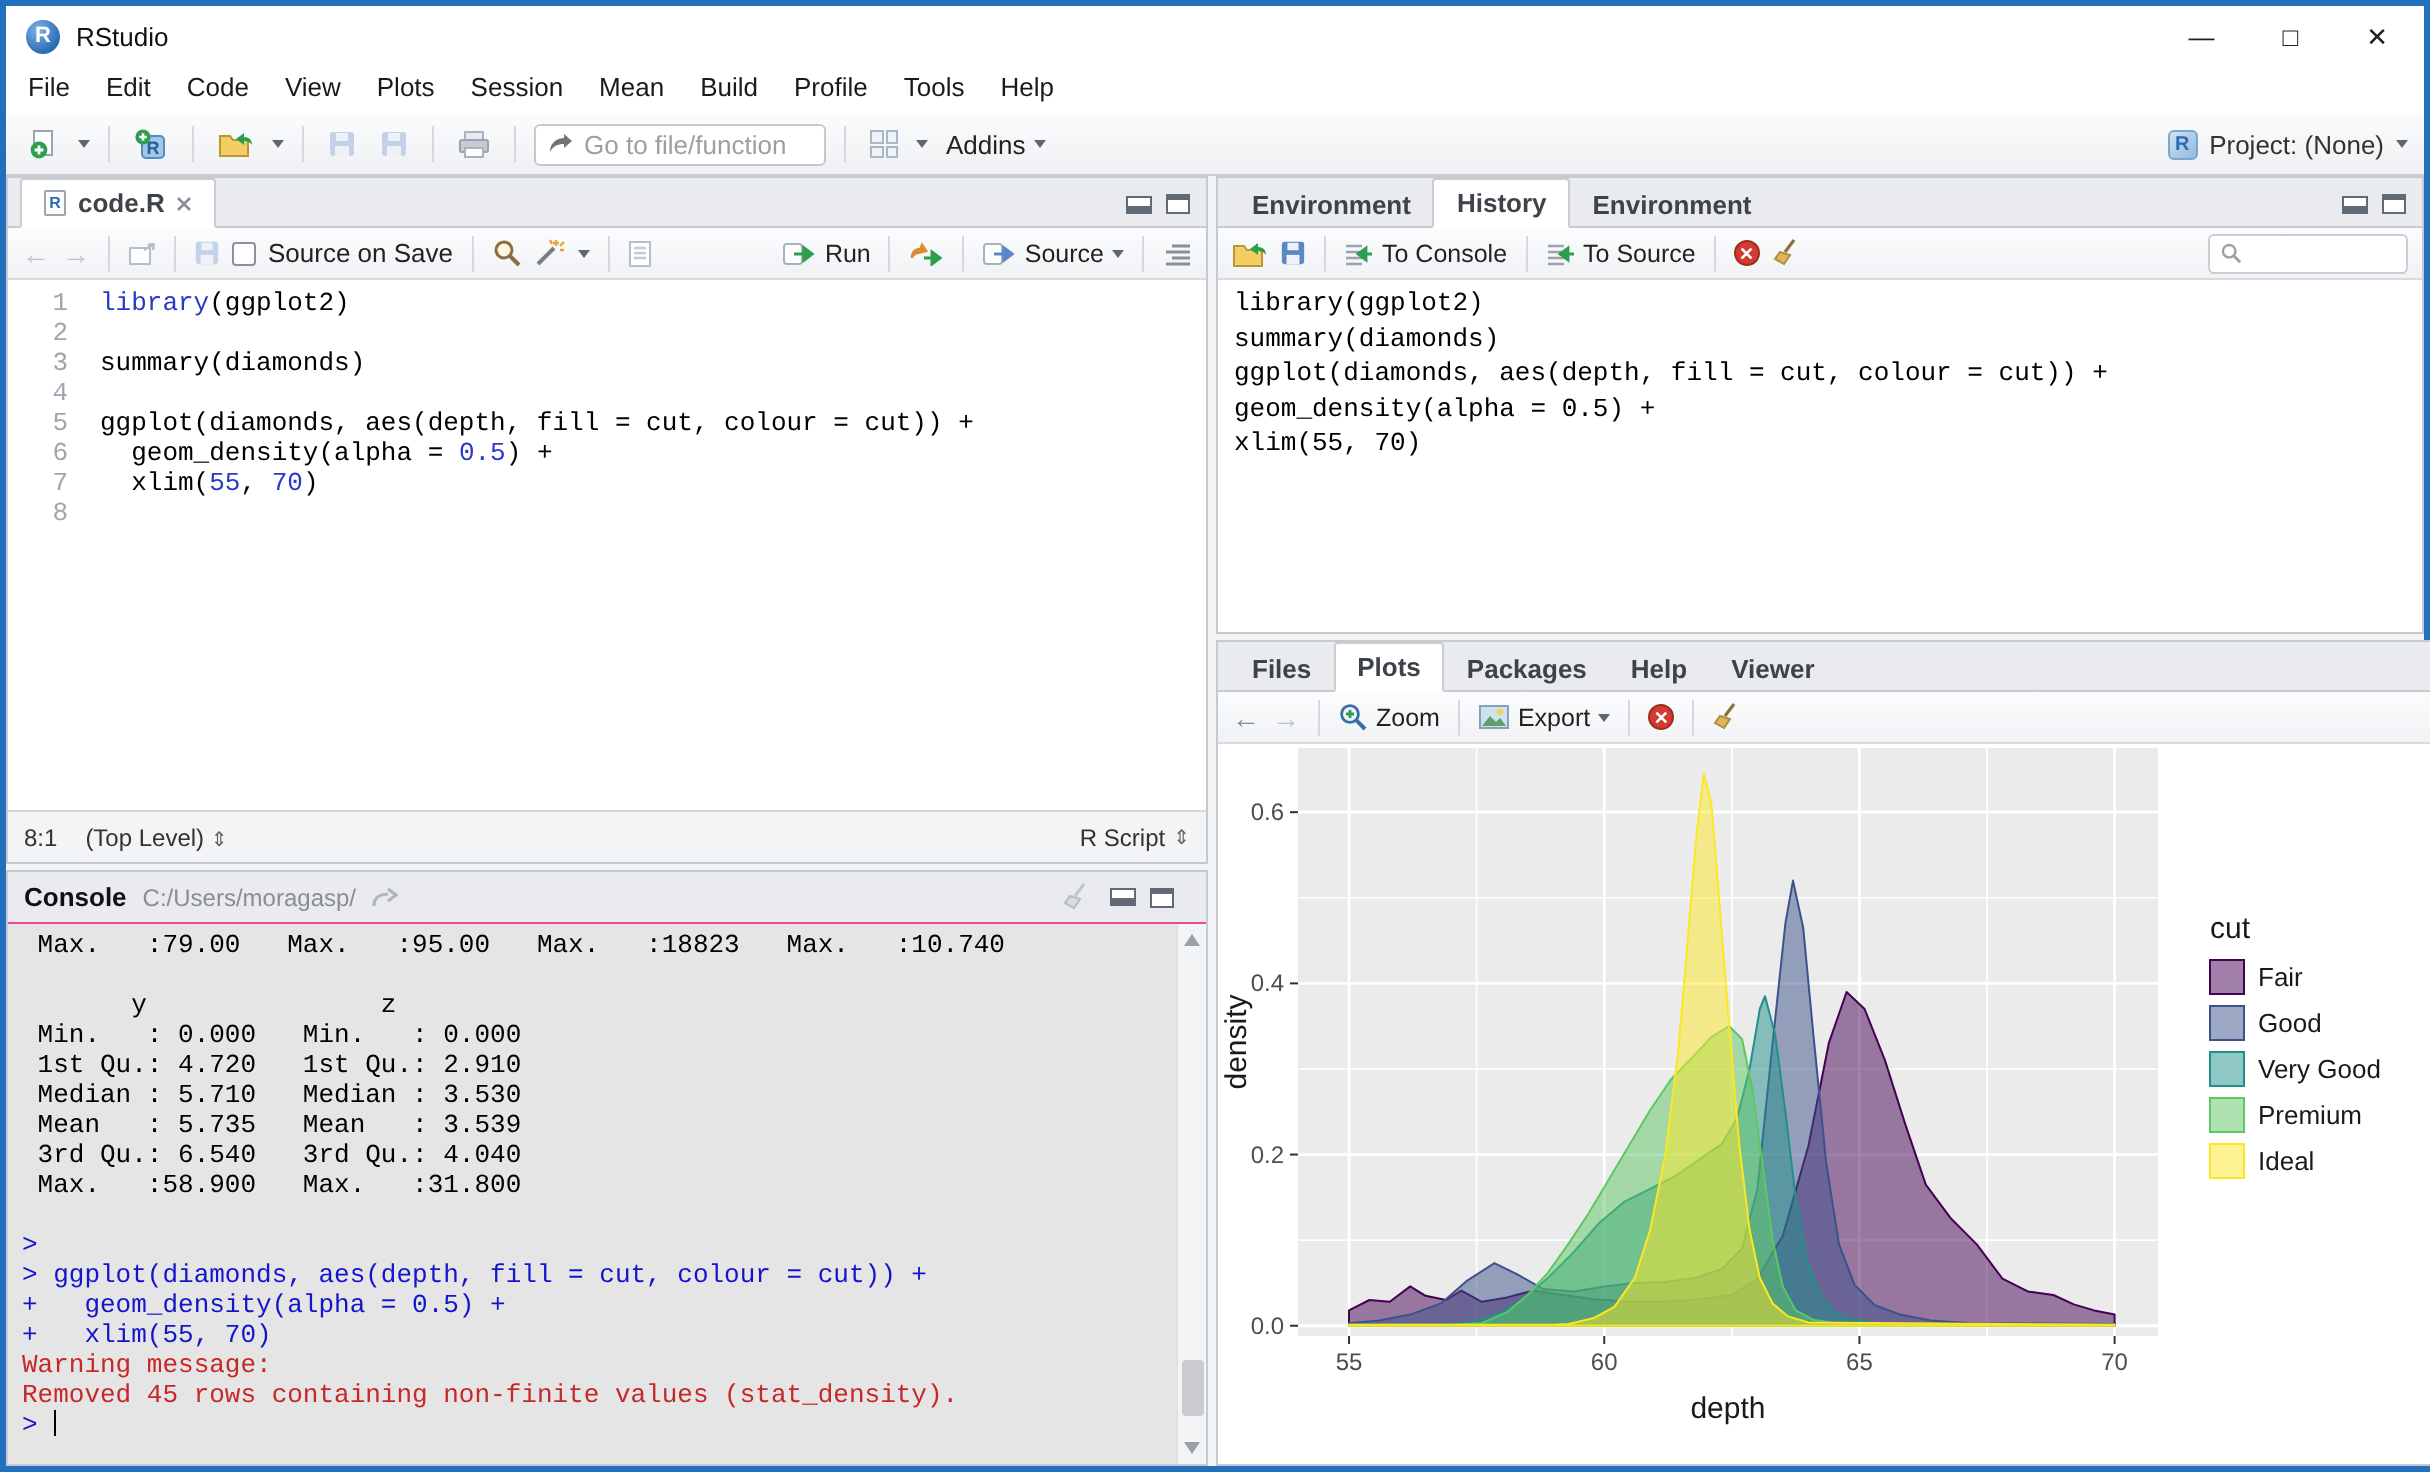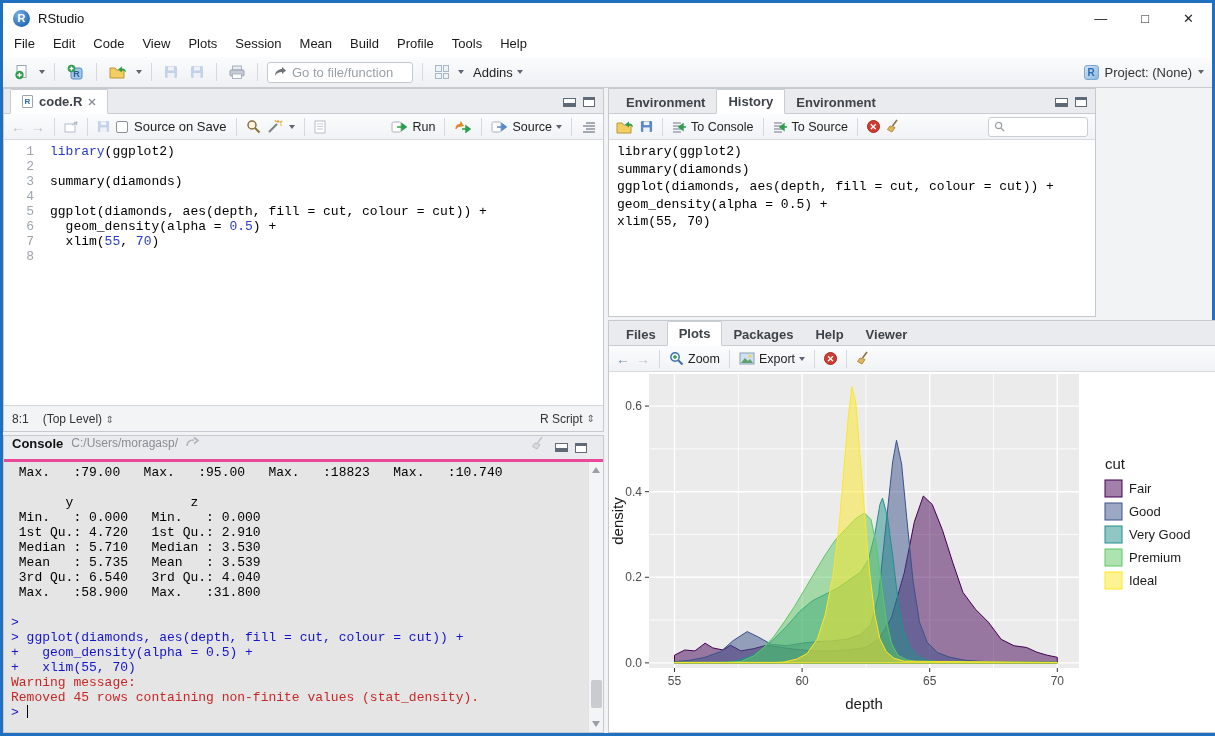--- a/index.html
+++ b/index.html
@@ -34,21 +34,21 @@
   .proj-icon { width:15px; height:15px; border-radius:3px; background:linear-gradient(135deg,#cfe3f5,#8fb8dd); border:1px solid #7aa7cf;
     color:#2b6cb5; font-size:10px; font-weight:bold; display:flex; align-items:center; justify-content:center; }
   .grid-icon { width:14px; height:14px; display:grid; grid-template-columns:1fr 1fr; grid-template-rows:1fr 1fr; gap:1px; }
   .grid-icon i { background:#eef3f8; border:1px solid #a9b6c6; }
 
   
   .workspace { flex:1; position:relative; background:#f2f3f5; }
   .pane { position:absolute; background:#fff; border:1px solid #c5cad0; display:flex; flex-direction:column; overflow:hidden; }
   #pane-source { left:0; top:0; width:601px; height:344px; }
   #pane-console { left:0; top:347px; width:601px; height:298px; }
-  #pane-env { left:605px; top:0; width:488px; height:229px; }
+  #pane-env { left:605px; top:0; width:604px; height:229px; }
   #pane-plots { left:605px; top:232px; width:732px; height:413px; }
 
   
   .tabbar { height:25px; background:#e9ebee; border-bottom:1px solid #c9cdd2; display:flex; align-items:flex-end; padding:0 0 0 6px; flex:0 0 auto; }
   .tab { font-size:13px; font-weight:bold; color:#3e4349; padding:4px 11px 4px 11px; margin-bottom:-1px; display:flex; align-items:center; gap:6px; }
   .tab.active { background:#fff; border:1px solid #c9cdd2; border-bottom:1px solid #fff; border-radius:2px 2px 0 0; }
   .pane-winbtns { margin-left:auto; display:flex; align-items:center; gap:7px; padding:0 8px 6px 0; }
   .pane-min { width:13px; height:9px; border:1px solid #5f6a76; background:linear-gradient(to top,#5f6a76 45%, #fff 45%); }
   .pane-max { width:12px; height:10px; border:1px solid #5f6a76; border-top-width:3px; background:#fff; }
   .ptoolbar { height:26px; background:linear-gradient(#fbfcfd,#f0f2f5); border-bottom:1px solid #d8dbde;
@@ -63,21 +63,21 @@
     font-size:8px; color:#2b6cb5; font-weight:bold; text-align:center; line-height:12px; }
   .code-area { flex:1; display:flex; overflow:hidden; background:#fff; font-family:"Liberation Mono","DejaVu Sans Mono",monospace; font-size:13px; line-height:15px; }
   .gutter { width:38px; padding:4px 8px 0 0; text-align:right; color:#9fa6ad; flex:0 0 auto; }
   .codecol { flex:1; padding:4px 0 0 8px; white-space:pre; color:#000; }
   .kw { color:#2939c8; } .num { color:#2939c8; }
   .statusbar { height:26px; background:#f2f4f6; border-top:1px solid #d5d8db; display:flex; align-items:center; font-size:12px; color:#333; padding:0 8px; gap:14px; flex:0 0 auto; }
   .updown { font-size:10px; color:#666; }
   .sb-right { margin-left:auto; display:flex; gap:4px; align-items:center; }
 
   
-  .console-header { height:26px; background:#e9ebee; border-bottom:3px solid #ec4899; display:flex; padding:0 8px; gap:8px; flex:0 0 auto; }
+  .console-header { height:26px; background:#e9ebee; border-bottom:1px solid #ec4899; display:flex; align-items:center; padding:0 8px; gap:8px; flex:0 0 auto; }
   .console-header .ctitle { font-size:13px; font-weight:bold; color:#111; }
   .console-header .cpath { font-size:12px; color:#8a8d93; }
   .console-body { flex:1; position:relative; background:#e5e5e5; }
   .console-lines { position:absolute; inset:3px 16px 0 7px; font-family:"Liberation Mono","DejaVu Sans Mono",monospace; font-size:13px; line-height:15px; white-space:pre; overflow:hidden; }
   .cl-out { color:#000; } .cl-in { color:#1414cc; } .cl-err { color:#c62828; }
   .cursor { display:inline-block; width:1.5px; height:13px; background:#000; vertical-align:-2px; }
   .vscroll { position:absolute; top:0; right:0; bottom:0; width:15px; background:#f3f4f6; border-left:1px solid #e0e2e5; }
   .vs-up, .vs-down { position:absolute; left:3px; width:0; height:0; border-left:4.5px solid transparent; border-right:4.5px solid transparent; }
   .vs-up { top:5px; border-bottom:6px solid #9aa0a8; }
   .vs-down { bottom:5px; border-top:6px solid #9aa0a8; }

